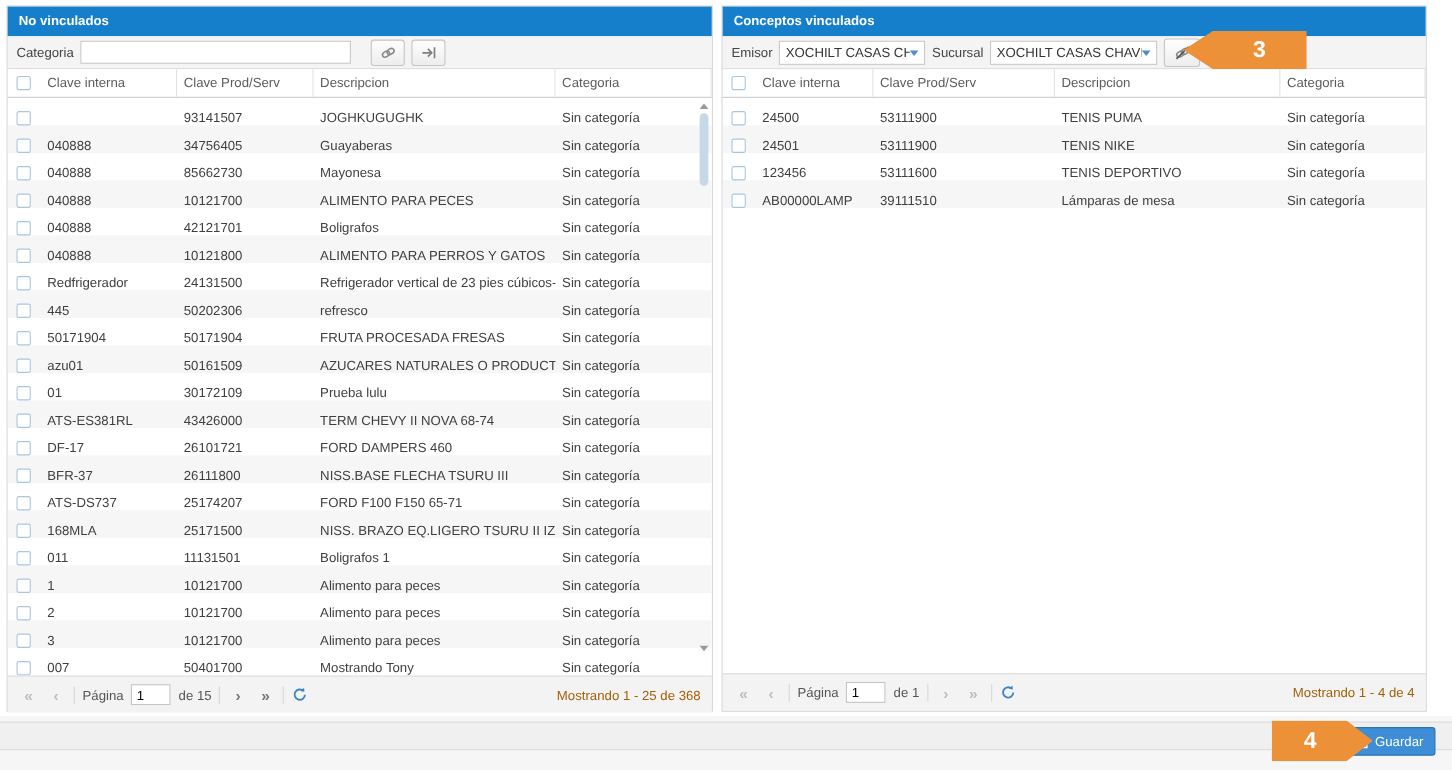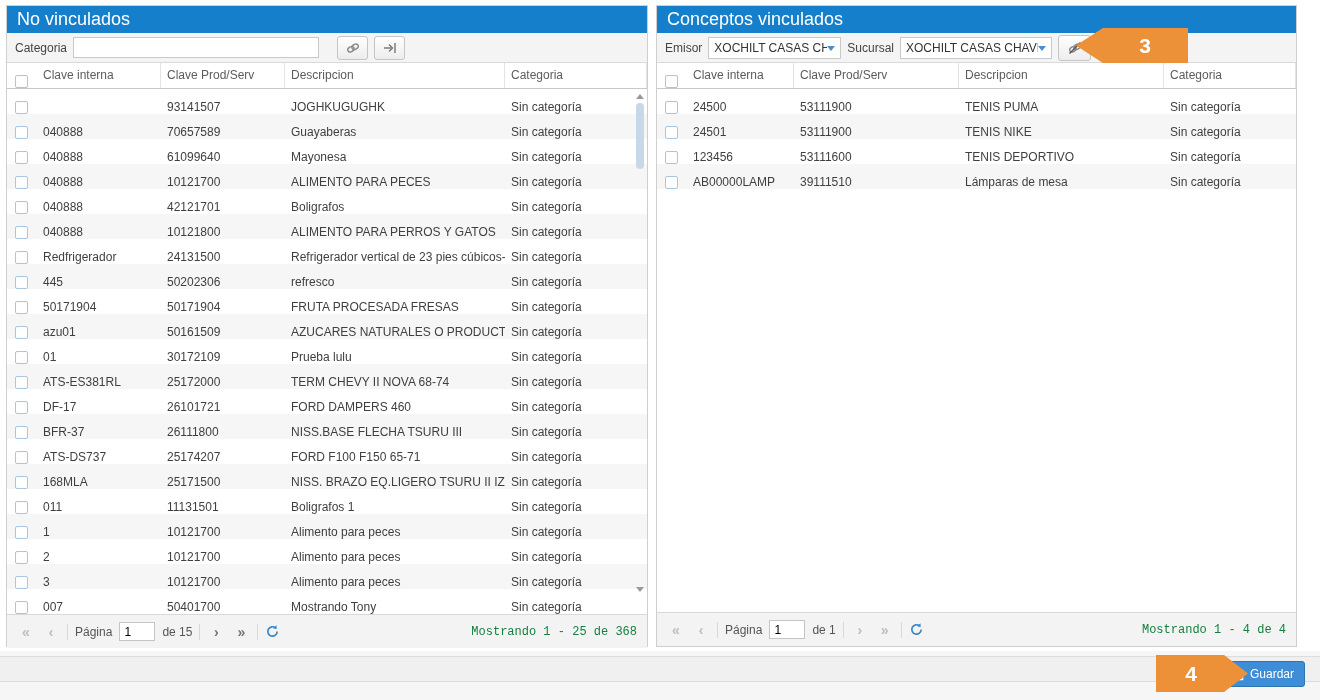--- a/index.html
+++ b/index.html
@@ -6,37 +6,37 @@
   html,body { width:1320px; height:700px; background:#fff; overflow:hidden;
               font-family:"Liberation Sans", sans-serif; font-size:12px; color:#404040; }
   body { position:relative; }
 
   
   .panel { position:absolute; top:5px; height:642px; border:1px solid #cfcfcf;
            display:flex; flex-direction:column; background:#fff; }
   .panel.left  { left:6px;   width:642px; }
   .panel.right { left:656px; width:641px; }
 
-  .phead { height:27px; background:var(--accent,#157fcc); color:#fff; font-weight:normal;
-           font-size:18px; line-height:27px; padding-left:10px; flex:0 0 27px; }
+  .phead { height:27px; background:var(--accent,#157fcc); color:#fff; font-weight:bold;
+           font-size:12px; line-height:27px; padding-left:10px; flex:0 0 27px; }
 
   .ptoolbar { height:30px; flex:0 0 30px; background:#f4f4f4; border-bottom:1px solid #dadada;
               display:flex; align-items:center; padding:0 8px; gap:6px; }
   .tb-label { color:#444; }
   .tb-input { width:246px; height:21px; border:1px solid #c9c9c9; background:#fff; padding:0 4px; font-size:12px; }
   .tb-btn { width:31px; height:24px; background:linear-gradient(#fefefe,#ededed); border:1px solid #c5c5c5;
             border-radius:3px; display:flex; align-items:center; justify-content:center; }
   .combo { display:flex; align-items:center; height:22px; border:1px solid #c9c9c9; background:#fff; }
   .combo-text { flex:1; padding:0 5px; white-space:nowrap; overflow:hidden; color:#333; }
   .combo.emisor   { width:133px; }
   .combo.sucursal { width:152px; }
   .tri { width:0; height:0; border:4px solid transparent; border-top:5px solid #4d8ec9; margin:5px 5px 0 0; }
 
   
-  .ghead { height:26px; flex:0 0 26px; display:flex; align-items:flex-end;
+  .ghead { height:26px; flex:0 0 26px; display:flex; align-items:center;
            background:#fff; border-bottom:1px solid #c8c8c8; color:#5c5c5c; }
   .ghead .hcell { padding-left:6px; border-right:1px solid #e3e3e3; height:100%; line-height:25px;
                   white-space:nowrap; overflow:hidden; }
   .gbody { position:relative; overflow:hidden; background:#fff; }
   .panel.left  .gbody { height:525px; flex:0 0 525px; }
   .panel.right .gbody { flex:1; }
   .rows .row { display:flex; align-items:flex-end; height:25px; }
   .rows .row:nth-of-type(even) { background:#f6f6f6; }
   .cell { padding-left:6px; white-space:nowrap; overflow:hidden; color:#3f3f3f; }
 
@@ -59,21 +59,21 @@
   .s-down { position:absolute; bottom:20px; left:1px; width:0; height:0;
             border-left:4px solid transparent; border-right:4px solid transparent; border-top:5px solid #9a9a9a; }
 
   
   .paging { height:34px; flex:0 0 34px; background:#f3f3f3; border-top:1px solid #d8d8d8;
             display:flex; align-items:center; padding:0 10px; gap:7px; color:#555; }
   .pg-btn { font-size:14px; font-weight:bold; color:#767676; width:18px; text-align:center; cursor:default; }
   .pg-btn.dis { color:#bdbdbd; }
   .pg-sep { width:1px; height:16px; background:#d8d8d8; }
   .pg-input { width:36px; height:19px; border:1px solid #c5c5c5; padding:0 4px; font-size:12px; }
-  .pg-status { margin-left:auto; color:#15803d;font-family:Liberation Mono, monospace; }
+  .pg-status { margin-left:auto; color:#a16207; }
 
   
   .bottom-strip { position:absolute; left:0; top:651px; width:1320px; height:49px; background:#f6f6f6; }
   .footer { position:absolute; left:0; top:656px; width:1320px; height:26px; background:#f0f0f0;
             border-top:1px solid #dcdcdc; border-bottom:1px solid #dcdcdc; }
   .btn-save { position:absolute; right:15px; top:4px; height:26px; padding:0 10px;
               background:var(--button_blue,#3d8ed6); border:1px solid #2d74b2; border-radius:3px;
               color:#fff; font-size:12px; display:flex; align-items:center; gap:6px; }
 
   
@@ -138,30 +138,30 @@
           <div class="c1 cell"></div>
           <div class="c2 cell">93141507</div>
           <div class="c3 cell">JOGHKUGUGHK</div>
           <div class="c4 cell">Sin categoría</div>
         </div>
         <div class="row">
           <div class="c0">
             <span class="cb"></span>
           </div>
           <div class="c1 cell">040888</div>
-          <div class="c2 cell">70657589</div>
+          <div class="c2 cell">34756405</div>
           <div class="c3 cell">Guayaberas</div>
           <div class="c4 cell">Sin categoría</div>
         </div>
         <div class="row">
           <div class="c0">
             <span class="cb"></span>
           </div>
           <div class="c1 cell">040888</div>
-          <div class="c2 cell">61099640</div>
+          <div class="c2 cell">85662730</div>
           <div class="c3 cell">Mayonesa</div>
           <div class="c4 cell">Sin categoría</div>
         </div>
         <div class="row">
           <div class="c0">
             <span class="cb"></span>
           </div>
           <div class="c1 cell">040888</div>
           <div class="c2 cell">10121700</div>
           <div class="c3 cell">ALIMENTO PARA PECES</div>
@@ -228,21 +228,21 @@
           <div class="c1 cell">01</div>
           <div class="c2 cell">30172109</div>
           <div class="c3 cell">Prueba lulu</div>
           <div class="c4 cell">Sin categoría</div>
         </div>
         <div class="row">
           <div class="c0">
             <span class="cb"></span>
           </div>
           <div class="c1 cell">ATS-ES381RL</div>
-          <div class="c2 cell">25172000</div>
+          <div class="c2 cell">43426000</div>
           <div class="c3 cell">TERM CHEVY II NOVA 68-74</div>
           <div class="c4 cell">Sin categoría</div>
         </div>
         <div class="row">
           <div class="c0">
             <span class="cb"></span>
           </div>
           <div class="c1 cell">DF-17</div>
           <div class="c2 cell">26101721</div>
           <div class="c3 cell">FORD DAMPERS 460</div>

